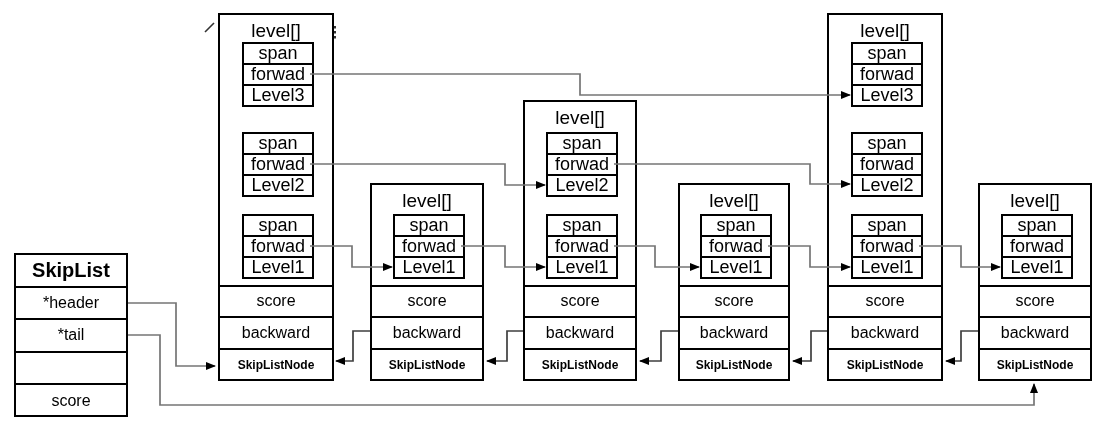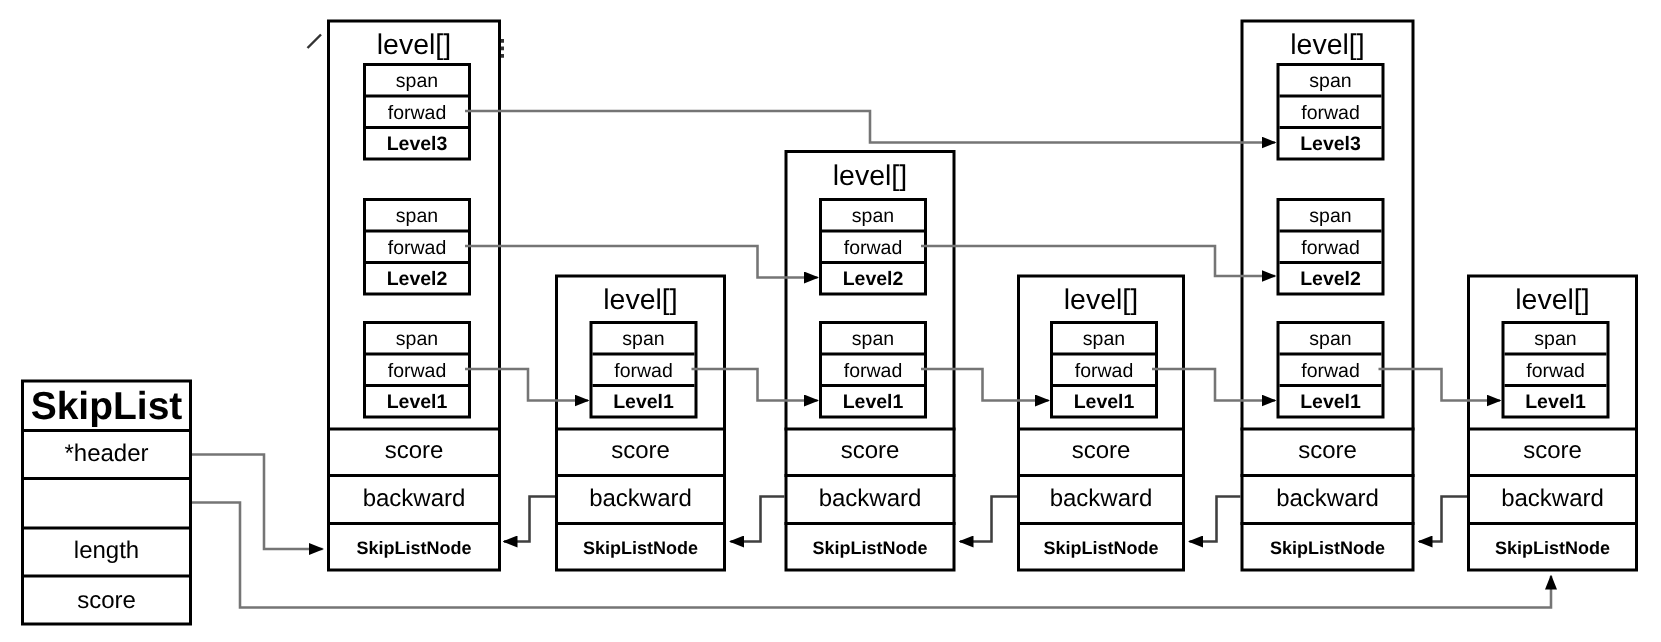--- a/index.html
+++ b/index.html
@@ -4,38 +4,38 @@
 <style>
   html,body{margin:0;padding:0;background:#ffffff;}
   .canvas{position:relative;width:1107px;height:428px;background:#ffffff;
           font-family:"Liberation Sans",sans-serif;color:#000;overflow:hidden;}
   .box{position:absolute;border:2px solid #000;box-sizing:border-box;background:#ffffff;}
   .hline{position:absolute;height:0;border-top:2px solid #000;}
   .rowlbl{position:absolute;text-align:center;font-size:16px;border-radius:11px;}
   .rowlbl.bold{font-weight:bold;font-size:12px;}
   .lvlhdr{position:absolute;text-align:center;font-size:19px;}
   .lvl-group{position:absolute;width:68px;border:2px solid #000;box-sizing:content-box;background:#fff;}
-  .lvl-cell{height:19px;line-height:19px;font-size:13px;text-align:center;border-bottom:2px solid #000;}
-  .lvl-cell.last{border-bottom:none;font-weight:bold;}
-  .sl-title{position:absolute;text-align:center;font-weight:bold;font-size:26px;}
+  .lvl-cell{height:19px;line-height:19px;font-size:18px;text-align:center;border-bottom:2px solid #000;}
+  .lvl-cell.last{border-bottom:none;font-weight:normal;}
+  .sl-title{position:absolute;text-align:center;font-weight:bold;font-size:20px;}
   .wires{position:absolute;left:0;top:0;pointer-events:none;}
 </style>
 </head>
 <body>
 
 <div class="canvas">
 
   <div class="box" style="left:14px;top:253px;width:114px;height:164px;"></div>
   <div class="sl-title" style="left:14px;top:253px;width:114px;height:34px;line-height:34px;">SkipList</div>
   <div class="hline" style="left:14px;top:286px;width:114px;"></div>
   <div class="hline" style="left:14px;top:318px;width:114px;"></div>
   <div class="hline" style="left:14px;top:351px;width:114px;"></div>
   <div class="hline" style="left:14px;top:383px;width:114px;"></div>
   <div class="rowlbl" style="left:14px;top:287px;width:114px;height:31px;line-height:31px;">*header</div>
-  <div class="rowlbl" style="left:14px;top:352px;width:114px;height:31px;line-height:31px;">length</div>
+  <div class="rowlbl" style="left:14px;top:319px;width:114px;height:32px;line-height:32px;">*tail</div>
   <div class="rowlbl" style="left:14px;top:384px;width:114px;height:33px;line-height:33px;">score</div>
 
   <div class="box" style="left:218px;top:13px;width:116px;height:368px;"></div>
   <div class="lvlhdr" style="left:218px;top:20px;width:116px;">level[]</div>
   <div class="lvl-group" style="left:242px;top:42px;">
     <div class="lvl-cell">span</div>
     <div class="lvl-cell">forwad</div>
     <div class="lvl-cell last">Level3</div>
   </div>
   <div class="lvl-group" style="left:242px;top:132px;">

